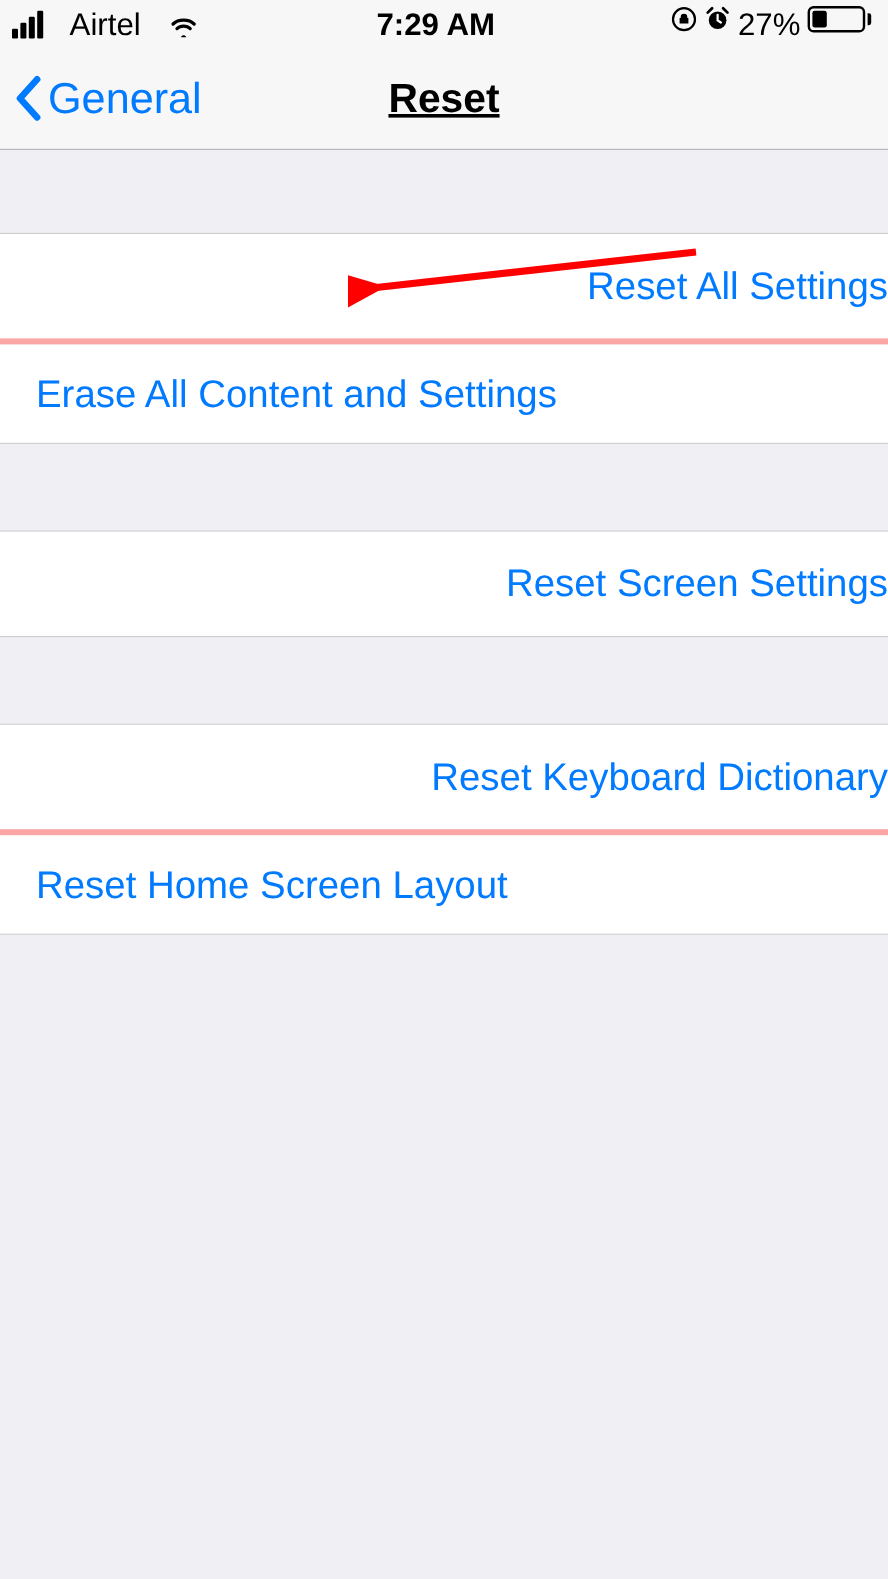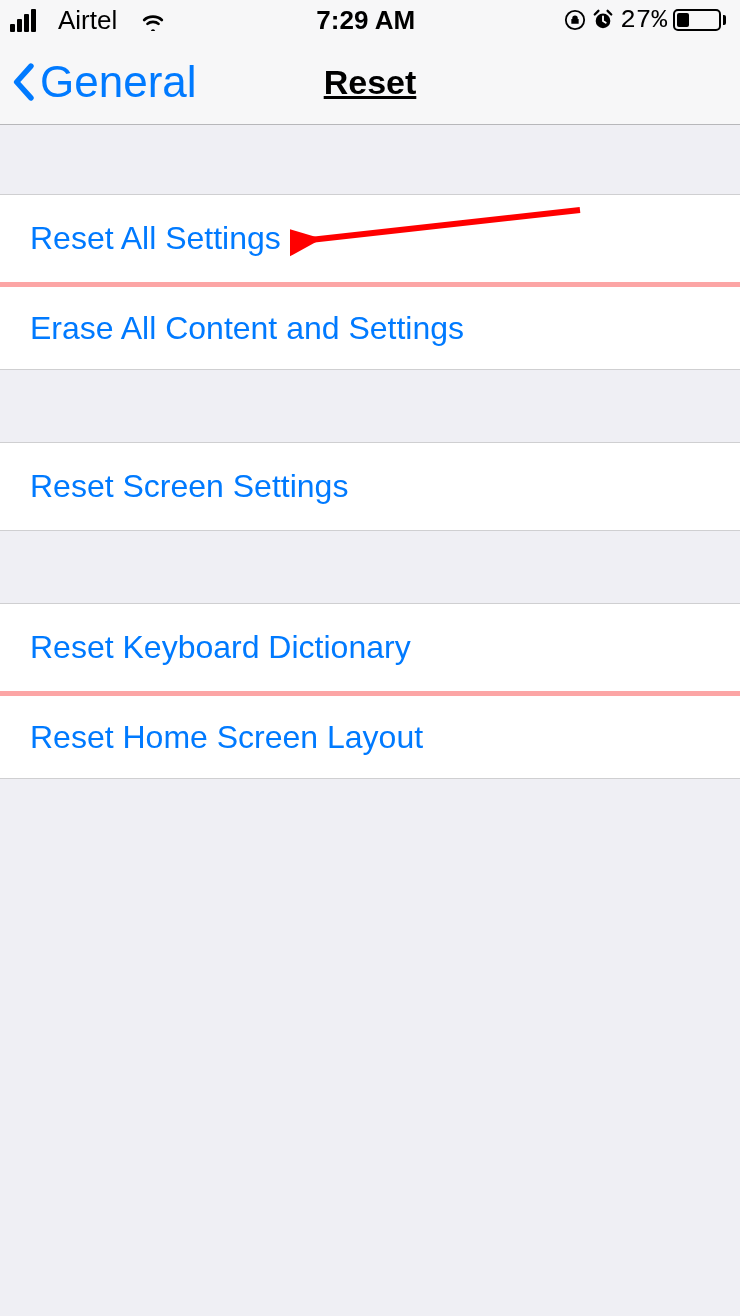--- a/index.html
+++ b/index.html
@@ -15,21 +15,21 @@
       height: 40px;
       background: #f7f7f8;
       display: flex;
       align-items: center;
       justify-content: space-between;
       padding: 0 14px 0 10px;
       font-size: 26px;
       color: #000;
     }
     .status-left { display: flex; align-items: center; gap: 22px; }
-    .status-right { display: flex; align-items: center; gap: 6px; font-family: Liberation Mono, monospace; }
+    .status-right { display: flex; align-items: flex-start; gap: 6px; }
     .signal-icon { display: inline-flex; align-items: flex-end; gap: 2px; }
     .signal-icon span { width: 5px; background: #000; display: inline-block; border-radius: 1px; }
     .signal-icon span:nth-child(1){height:8px}
     .signal-icon span:nth-child(2){height:13px}
     .signal-icon span:nth-child(3){height:18px}
     .signal-icon span:nth-child(4){height:23px}
     .wifi-svg { width: 28px; height: 22px; }
     .lock-svg { width: 22px; height: 22px; }
     .alarm-svg { width: 22px; height: 22px; }
     .battery-shell {
@@ -52,21 +52,21 @@
       background: #f7f7f8;
       border-bottom: 1px solid #b7b7ba;
       display: flex;
       align-items: center;
       position: relative;
     }
     .back-btn {
       display: flex;
       align-items: center;
       color: #007aff;
-      font-size: 44px;
+      font-size: 36px;
       padding-left: 10px;
       gap: 4px;
     }
     .chevron-svg { width: 26px; height: 38px; }
     .nav-title {
       position: absolute;
       left: 50%;
       transform: translateX(-50%);
       font-size: 34px;
       font-weight: 600;
@@ -84,21 +84,21 @@
     }
     .list-item {
       min-height: 87px;
       display: flex;
       align-items: center;
       padding-left: 30px;
       font-size: 32px;
       color: #007aff;
       border-top: 5px solid #fca5a5;
     }
-    .list-group .list-item:first-child { border-top: none; }
+    .list-group .list-item:first-child { border-top: none; justify-content: flex-end; }
 
     .arrow-annotation {
       position: absolute;
       left: 290px;
       top: 198px;
       pointer-events: none;
     }
   </style>
 </head>
 <body>

